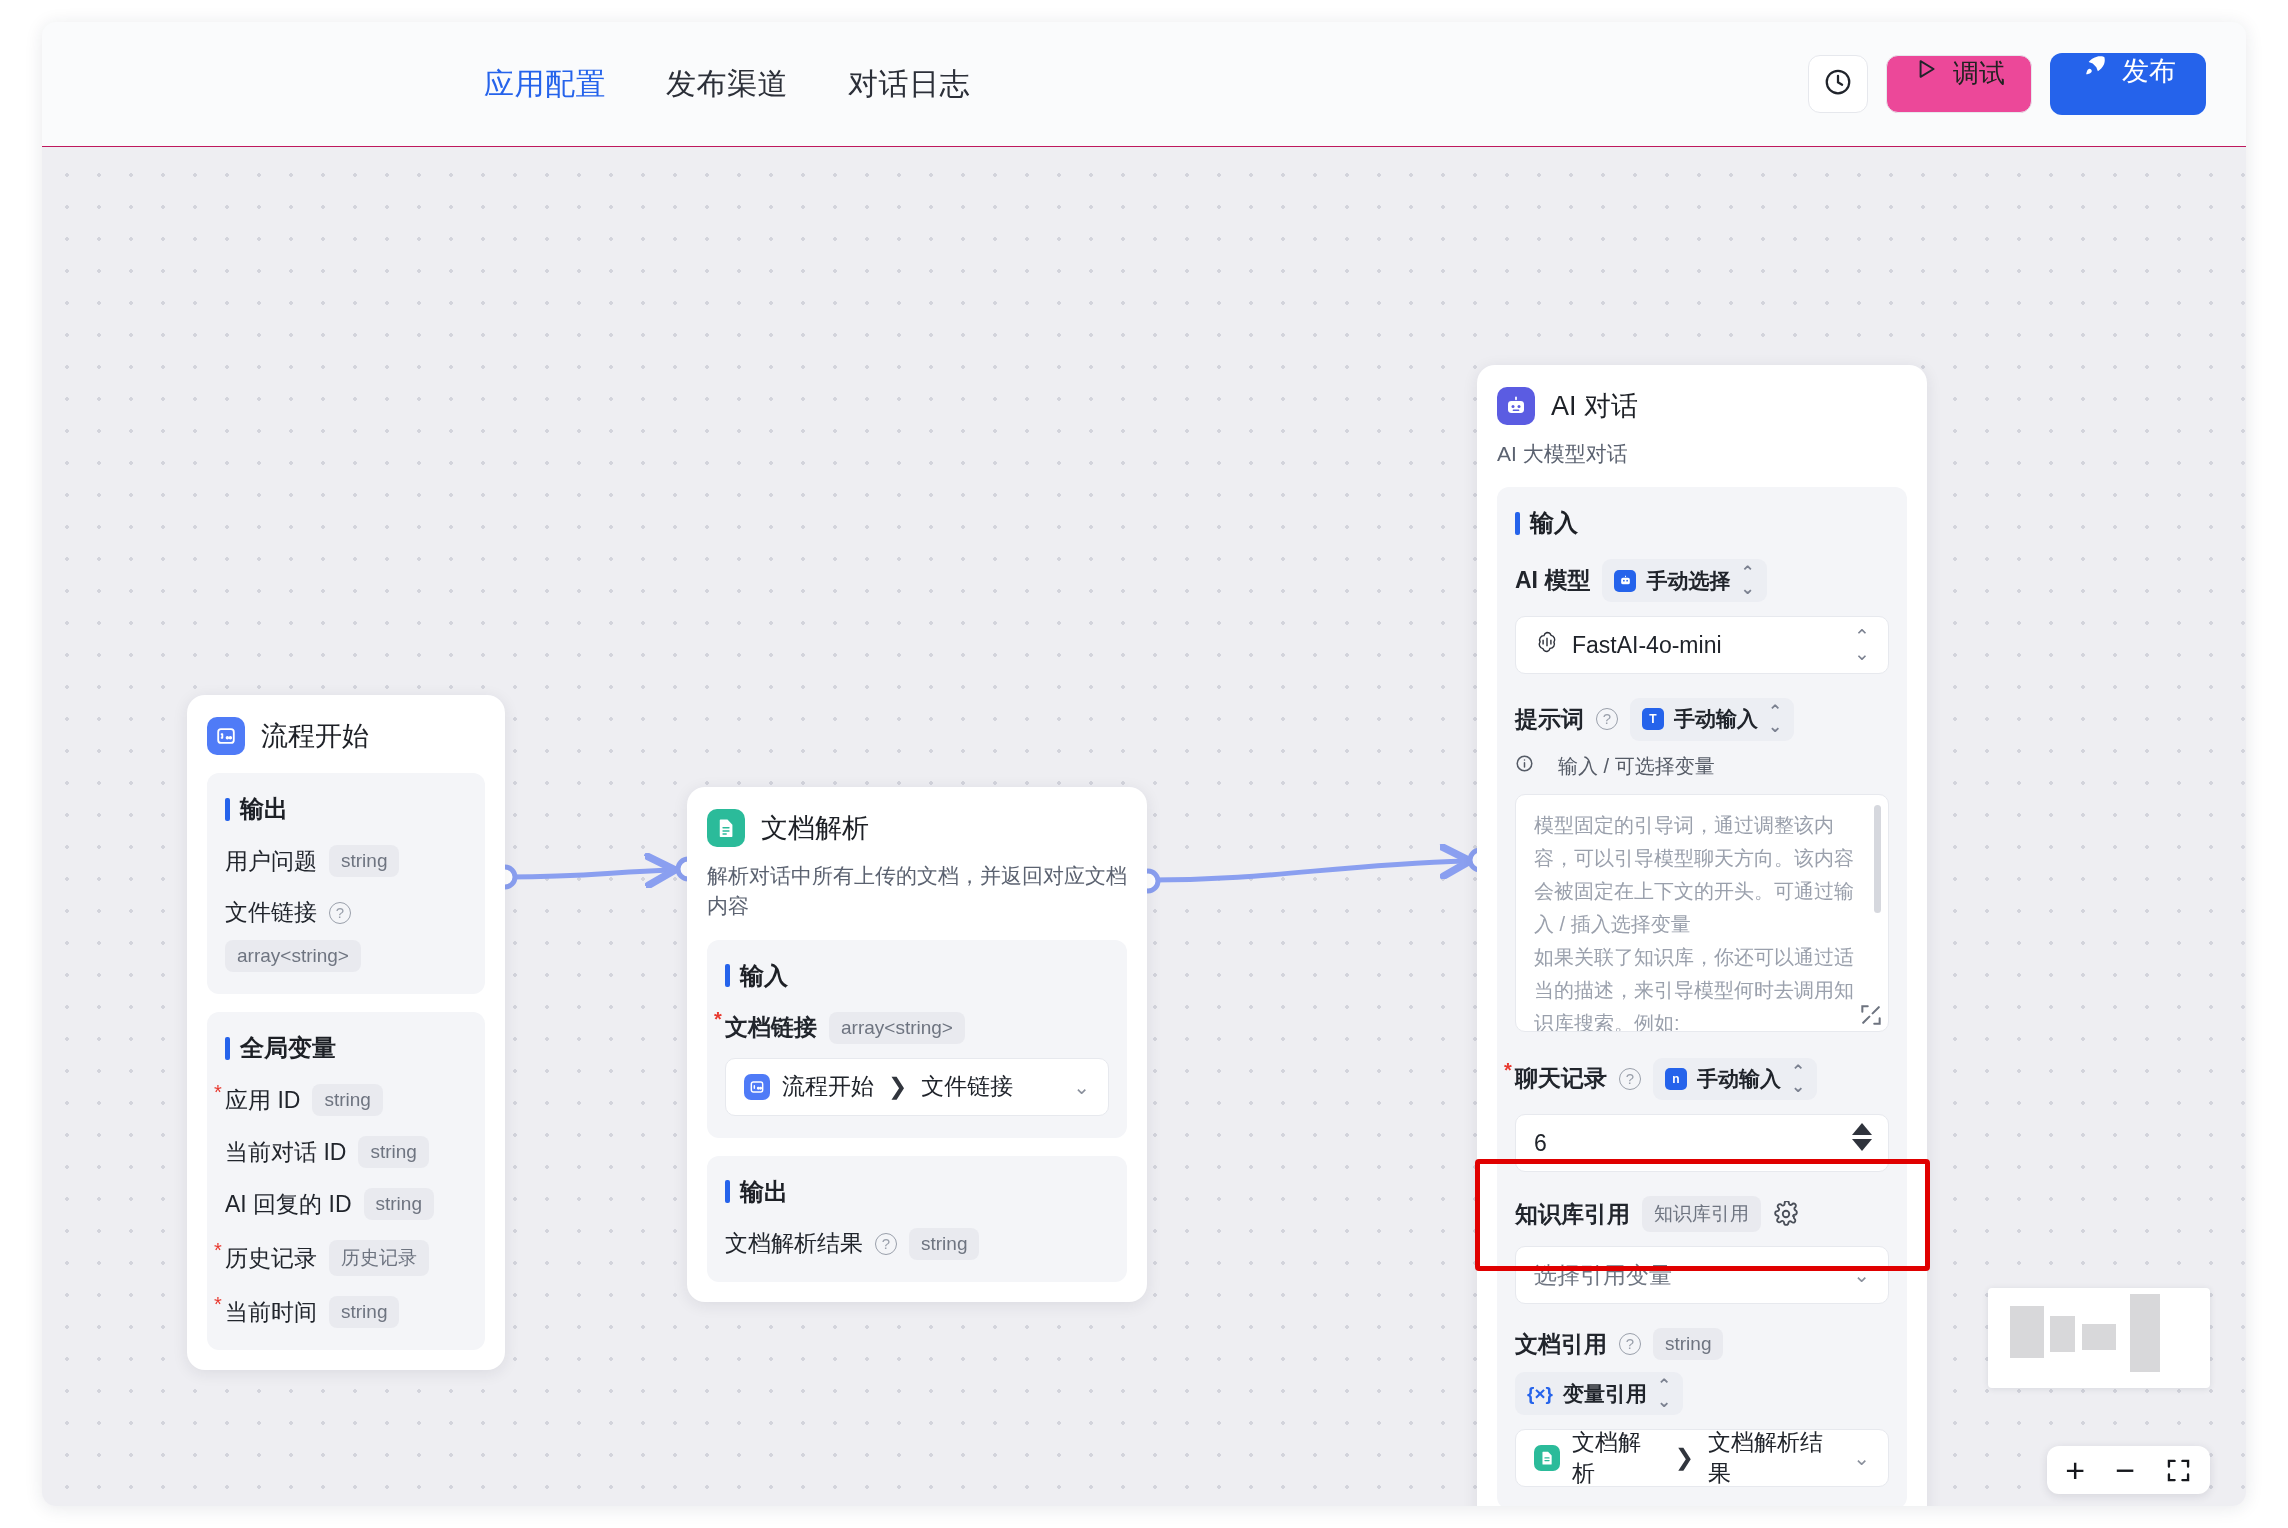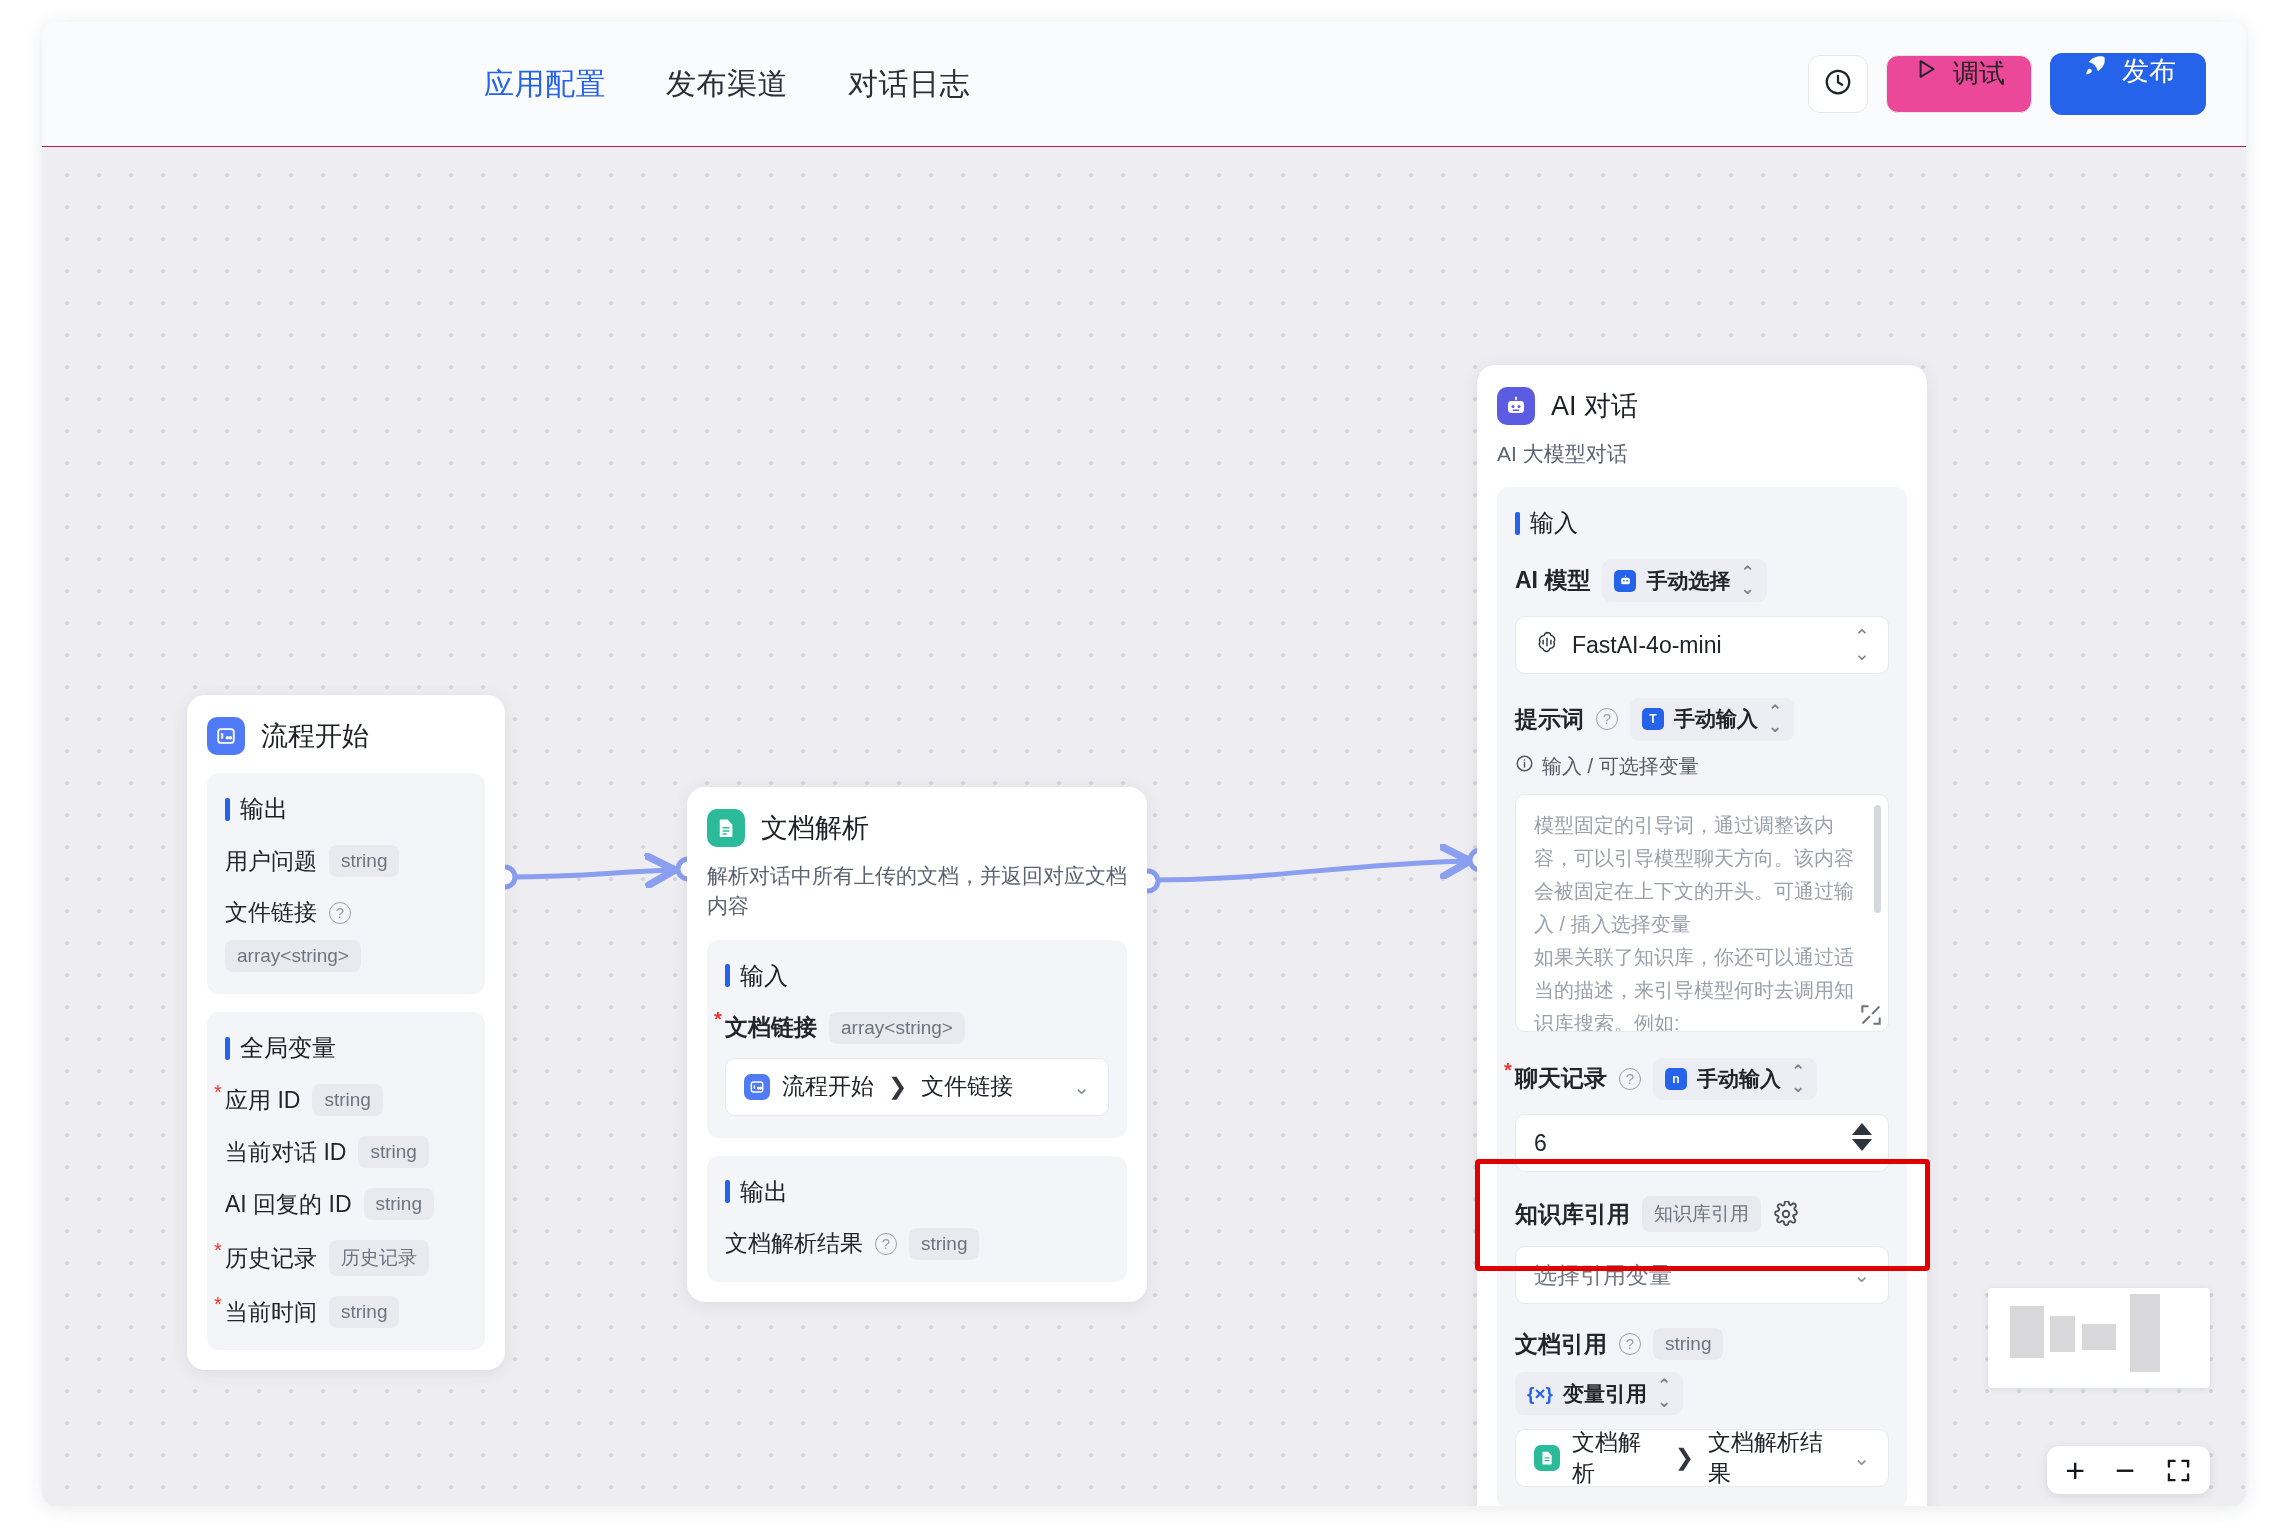--- a/index.html
+++ b/index.html
@@ -87,21 +87,21 @@
   .node-ico.ai    { background: #5b5ce2; }
   .node-title { font-size: 27px; color: #1d2026; font-weight: 500; }
   .node-desc { font-size: 21px; color: #5b6270; margin-top: 14px; line-height: 1.45; }
 
   .sect {
     background: #f4f5f8; border-radius: 12px;
     padding: 20px 18px 22px 18px; margin-top: 18px;
   }
   .sect-title {
     display: flex; align-items: center; gap: 10px;
-    font-size: 24px; color: #1d2026; font-weight: 400; margin-bottom: 16px;
+    font-size: 24px; color: #1d2026; font-weight: 700; margin-bottom: 16px;
   }
   .bar { width: 5px; height: 23px; background: #2563eb; border-radius: 2px; display:inline-block; }
 
   .field-row { display: flex; align-items: center; gap: 12px; margin-top: 20px; flex-wrap: wrap; }
   .field-row:first-of-type { margin-top: 0; }
   .flabel {
     font-size: 23px; color: #21252c; position: relative; white-space: nowrap;
   }
   .flabel.req::before {
     content: "*"; color: #e8392f; position: absolute;
@@ -123,21 +123,21 @@
     background: #eceef3; border-radius: 9px; padding: 6px 12px;
     font-size: 21px; color: #20242b; font-weight: 600; cursor: pointer;
   }
   .chip .sq {
     width: 22px; height: 22px; border-radius: 5px; background: #2563eb;
     display: flex; align-items: center; justify-content: center;
     color: #fff; font-size: 12px; font-weight: 700;
   }
   .spin { color: #7b8190; font-size: 17px; line-height: .9; }
 
-  .hintlink { display: inline-flex; align-items: center; gap: 8px; font-size: 20px; color: #555b66; }
+  .hintlink { display: inline-flex; align-items: center; gap: 24px; font-size: 20px; color: #555b66; }
 
   .select {
     margin-top: 14px; width: 100%;
     background: #fff; border: 1px solid #e7e9ee; border-radius: 10px;
     height: 58px; padding: 0 18px;
     display: flex; align-items: center; gap: 12px;
     font-size: 23px; color: #20242b; cursor: pointer;
   }
   .select .chev { margin-left: auto; color: #8a909c; font-size: 20px; }
   .select .updown { margin-left: auto; color: #7b8190; font-size: 19px; line-height:.9;}

